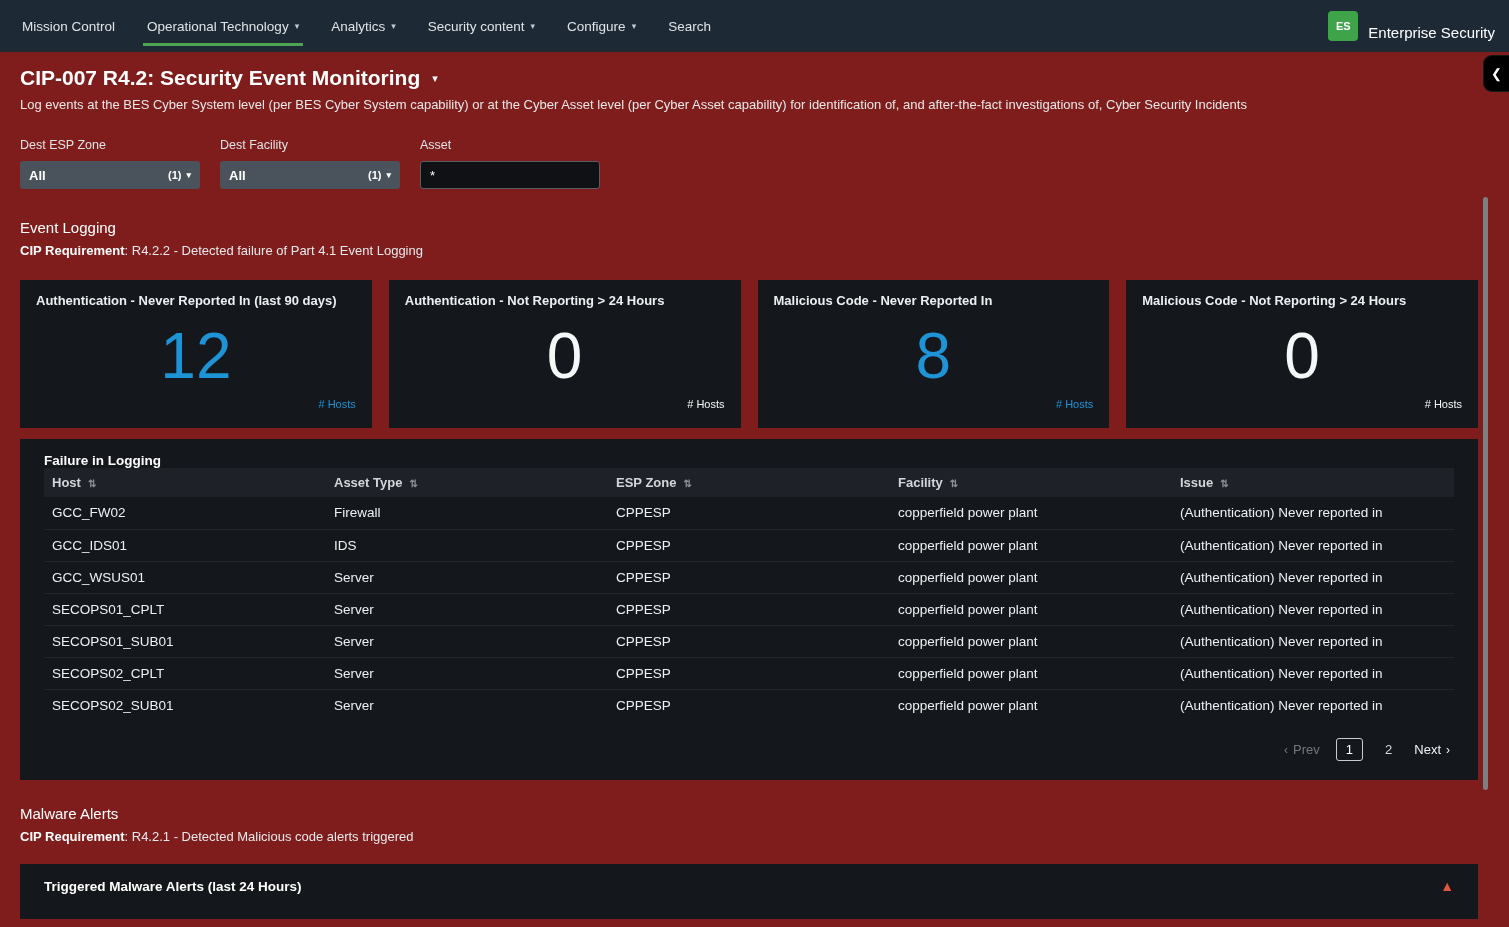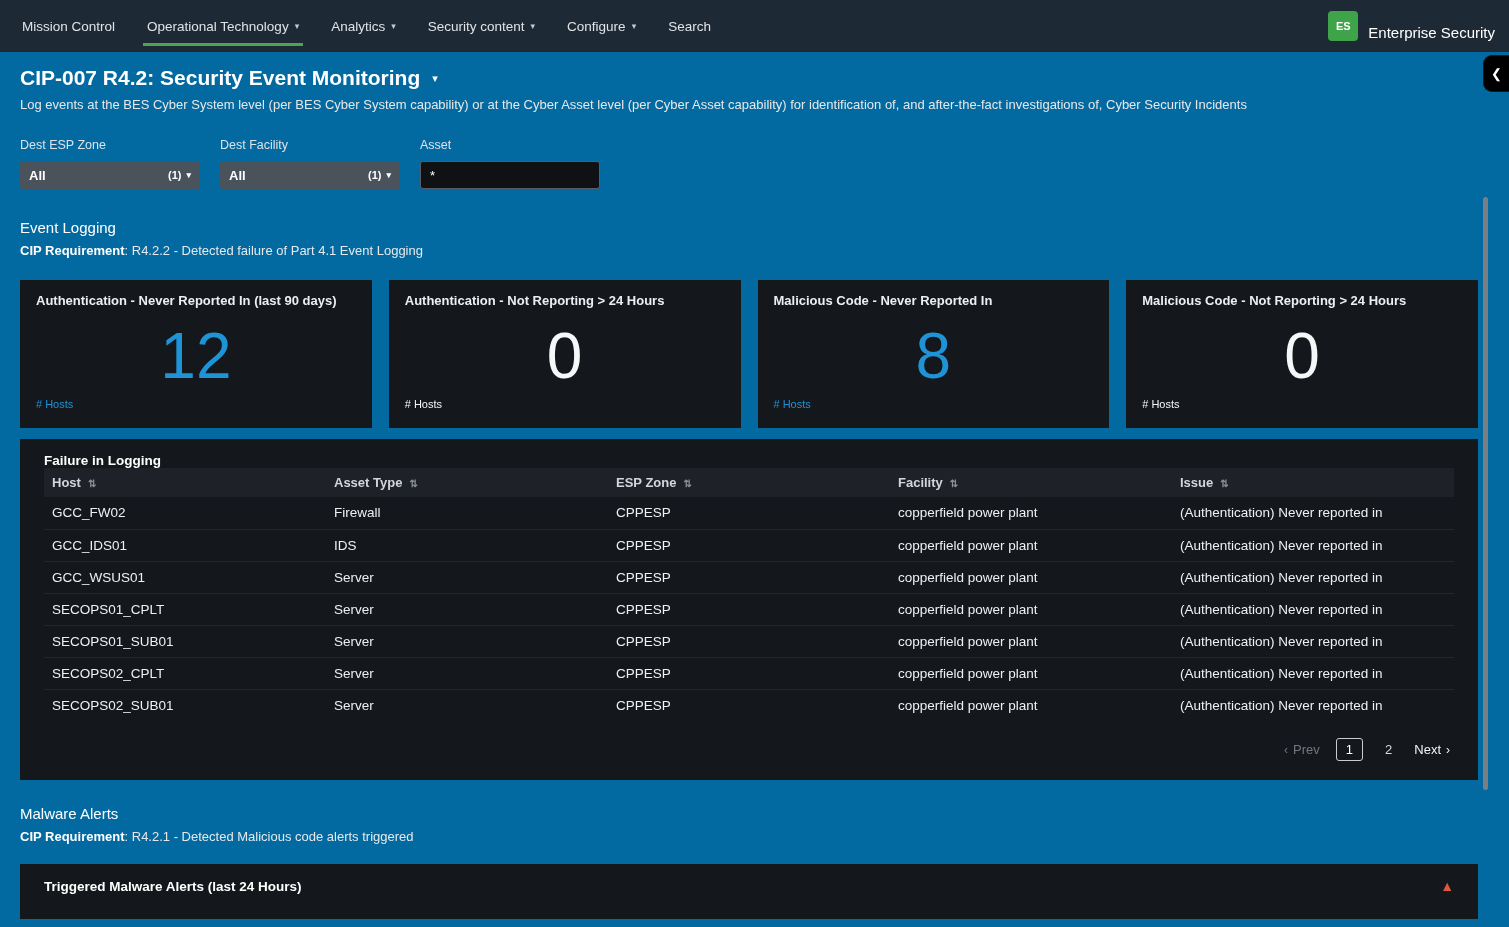--- a/index.html
+++ b/index.html
@@ -1,21 +1,21 @@
 <!DOCTYPE html>
 <html><head>
 <meta charset="utf-8">
 <style>
   * { margin: 0; padding: 0; box-sizing: border-box; }
   html, body { background: #000; }
   body { font-family: "Liberation Sans", sans-serif; }
   .app {
     position: relative;
     width: 1509px; height: 927px;
-    background: #0369a1;
+    background: #7f1d1d;
     overflow: hidden;
     color: #e8ebee;
   }
 
   
   .topnav {
     height: 52px;
     background: #1d2935;
     display: flex;
     align-items: center;
@@ -92,21 +92,21 @@
   .kpi-row { display: flex; gap: 17px; margin-top: 22px; }
   .kpi-panel {
     flex: 1;
     height: 148px;
     background: #14171b;
     padding: 13px 16px;
     cursor: pointer;
   }
   .kpi-title { font-size: 13px; font-weight: bold; color: #eceff2; }
   .kpi-value { text-align: center; font-size: 64px; font-weight: normal; line-height: 1; margin-top: 16px; }
-  .kpi-unit { text-align: left; font-size: 11px; margin-top: 10px; }
+  .kpi-unit { text-align: right; font-size: 11px; margin-top: 10px; }
 
   
   .panel {
     background: #14171b;
     margin-top: 11px;
     padding: 14px 24px 10px;
   }
   .panel-title { font-size: 13.5px; font-weight: bold; color: #fff; }
   table { width: 100%; border-collapse: collapse; margin-top: 0; table-layout: fixed; }
   thead th {

